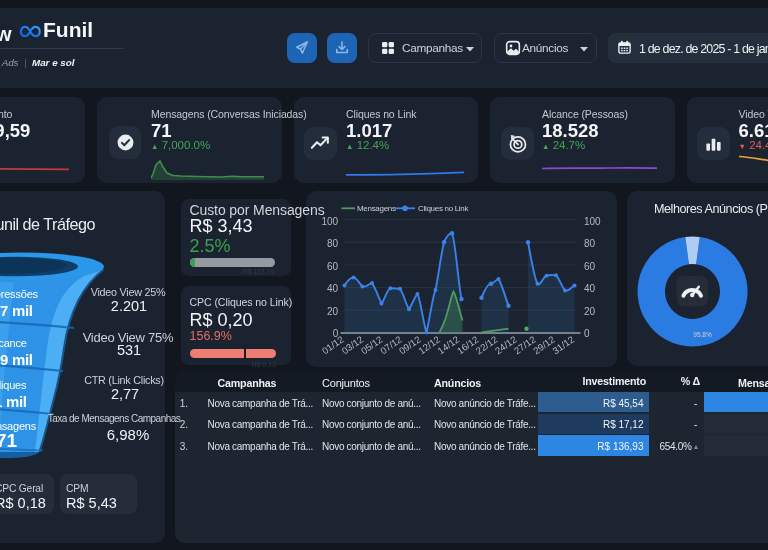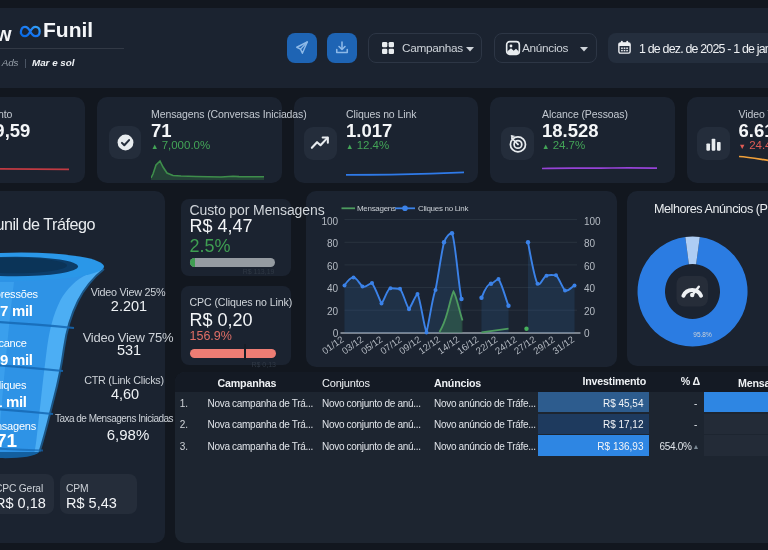--- a/index.html
+++ b/index.html
@@ -187,34 +187,34 @@
 <div class="abs nw" style="left:-9px;top:380px;font-size:11px;letter-spacing:-0.2px;color:#fff;">Cliques</div>
 <div class="abs nw" style="left:-6px;top:394px;font-size:15px;font-weight:bold;letter-spacing:-0.3px;color:#fff;">1 mil</div>
 <div class="abs nw" style="left:-19px;top:421px;font-size:11px;letter-spacing:-0.2px;color:#fff;">Mensagens</div>
 <div class="abs nw" style="left:-4px;top:431px;font-size:19px;font-weight:bold;color:#fff;">71</div>
 
 <div class="abs nw" style="left:128px;top:287px;transform:translateX(-50%);font-size:10.8px;letter-spacing:-0.25px;color:#ccd1d7;">Video View 25%</div>
 <div class="abs nw" style="left:129px;top:299px;transform:translateX(-50%);font-size:14.5px;color:#eef1f4;">2.201</div>
 <div class="abs nw" style="left:128px;top:331px;transform:translateX(-50%);font-size:13px;letter-spacing:-0.25px;color:#ccd1d7;">Video View 75%</div>
 <div class="abs nw" style="left:129px;top:343px;transform:translateX(-50%);font-size:14.5px;color:#eef1f4;">531</div>
 <div class="abs nw" style="left:124px;top:375px;transform:translateX(-50%);font-size:10.8px;letter-spacing:-0.25px;color:#ccd1d7;">CTR (Link Clicks)</div>
-<div class="abs nw" style="left:125px;top:387px;transform:translateX(-50%);font-size:14.5px;color:#eef1f4;">4,60</div>
-<div class="abs nw" style="left:114px;top:413.5px;transform:translateX(-50%);font-size:10px;letter-spacing:-0.5px;color:#ccd1d7;">Taxa de Mensagens Iniciadas</div>
+<div class="abs nw" style="left:125px;top:387px;transform:translateX(-50%);font-size:14.5px;color:#eef1f4;">2,77</div>
+<div class="abs nw" style="left:114px;top:413.5px;transform:translateX(-50%);font-size:10px;letter-spacing:-0.5px;color:#ccd1d7;">Taxa de Mensagens Campanhas</div>
 <div class="abs nw" style="left:128px;top:426.5px;transform:translateX(-50%);font-size:15px;color:#eef1f4;">6,98%</div>
 
 <div class="abs" style="left:-30px;top:474px;width:84px;height:40px;background:#252d3a;border-radius:8px;"></div>
 <div class="abs nw" style="left:-5px;top:483.5px;font-size:10.3px;letter-spacing:-0.2px;color:#ccd1d7;">CPC Geral</div>
 <div class="abs nw" style="left:-5px;top:495.5px;font-size:14.5px;color:#f2f4f7;">R$ 0,18</div>
 <div class="abs" style="left:59.5px;top:474px;width:77px;height:40px;background:#252d3a;border-radius:8px;"></div>
 <div class="abs nw" style="left:66px;top:483.5px;font-size:10.3px;letter-spacing:-0.2px;color:#ccd1d7;">CPM</div>
 <div class="abs nw" style="left:66px;top:495.5px;font-size:14.5px;color:#f2f4f7;">R$ 5,43</div>
 
 <div class="panel" style="left:181px;top:199px;width:109.5px;height:76.5px;border-radius:8px;"></div>
 <div class="abs nw" style="left:189.5px;top:203px;font-size:14px;letter-spacing:-0.1px;color:#d0d5da;">Custo por Mensagens</div>
-<div class="abs nw" style="left:189.5px;top:217.3px;font-size:18px;color:#f3f5f7;">R$ 4,47</div>
+<div class="abs nw" style="left:189.5px;top:217.3px;font-size:18px;color:#f3f5f7;">R$ 3,43</div>
 <div class="abs nw" style="left:189.5px;top:237px;font-size:18px;color:#3f9e52;">2.5%</div>
 <div class="abs" style="left:189.5px;top:258px;width:85px;height:8.5px;background:#959ba1;border-radius:4.5px;"></div>
 <div class="abs" style="left:189.5px;top:258px;width:5.5px;height:8.5px;background:#3f9e52;border-radius:4.5px 0 0 4.5px;"></div>
 <div class="abs nw" style="left:274.5px;top:267.5px;transform:translateX(-100%);font-size:7px;color:#303945;">R$ 113,19</div>
 
 <div class="panel" style="left:181px;top:286px;width:109.5px;height:79px;border-radius:8px;"></div>
 <div class="abs nw" style="left:189.5px;top:296.5px;font-size:10.6px;letter-spacing:-0.1px;color:#d0d5da;">CPC (Cliques no Link)</div>
 <div class="abs nw" style="left:189.5px;top:310.8px;font-size:18px;color:#f3f5f7;">R$ 0,20</div>
 <div class="abs nw" style="left:189.5px;top:330px;font-size:12.5px;color:#df6e66;">156.9%</div>
 <div class="abs" style="left:189.5px;top:348.5px;width:86.5px;height:9.5px;background:#ee7d74;border-radius:5px;"></div>

